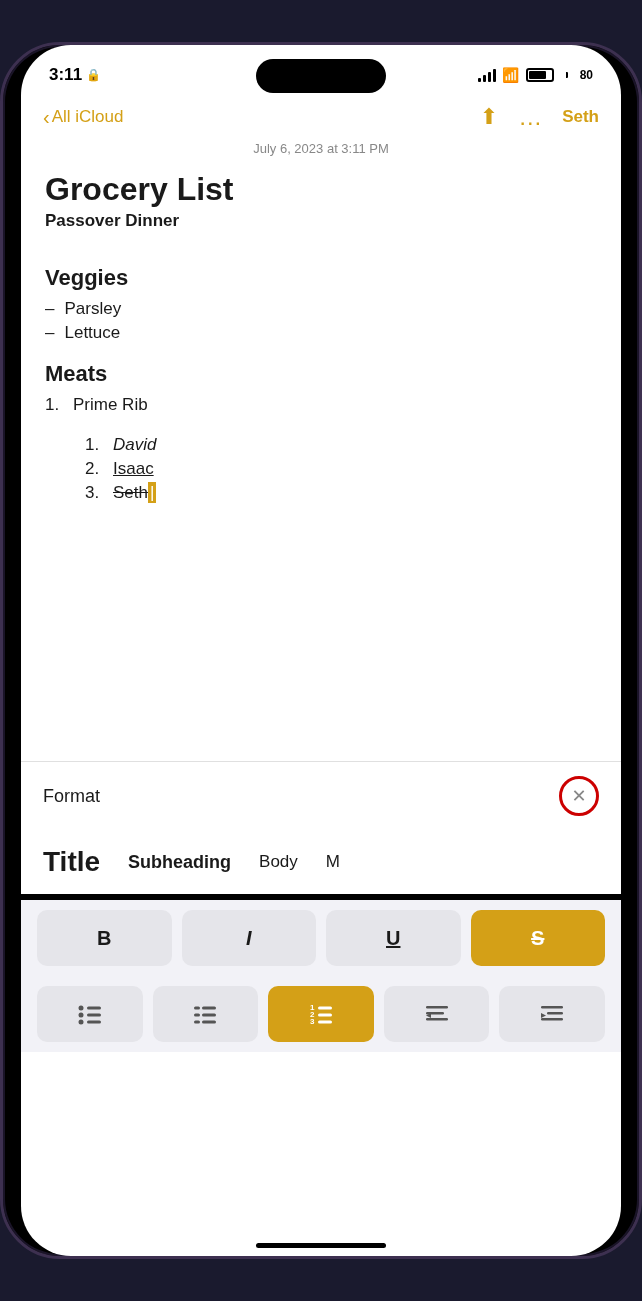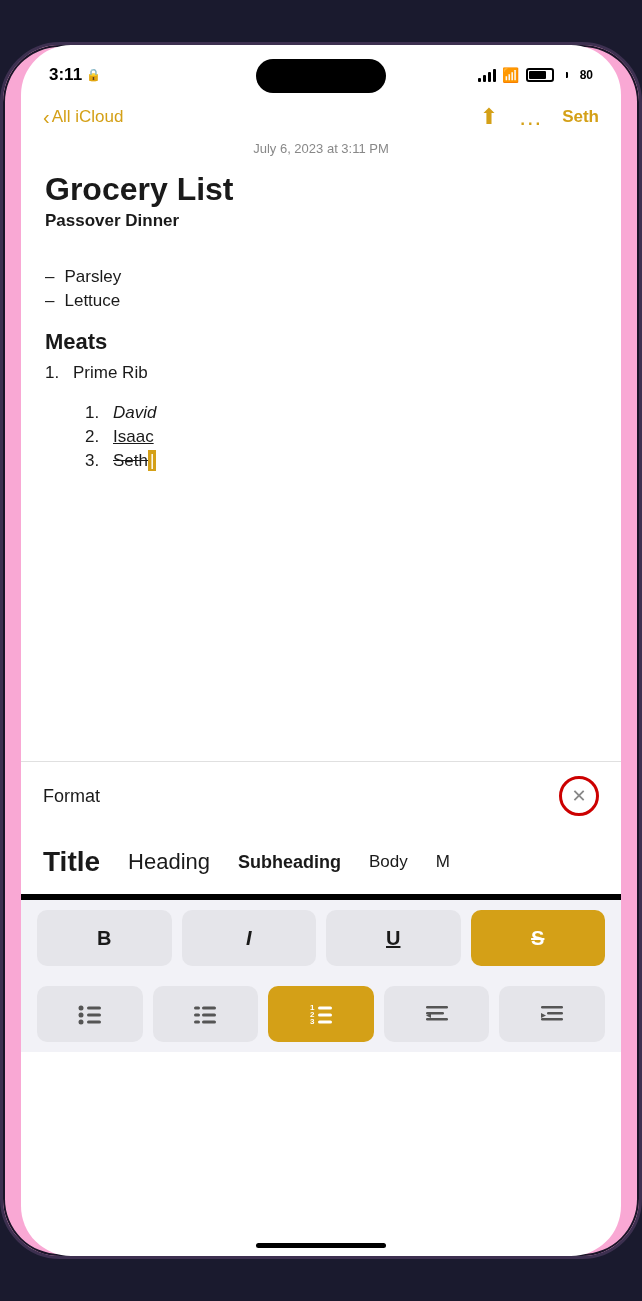--- a/index.html
+++ b/index.html
@@ -9,21 +9,21 @@
       display: flex;
       justify-content: center;
       align-items: center;
       min-height: 100vh;
       font-family: -apple-system, BlinkMacSystemFont, 'SF Pro Display', 'Helvetica Neue', sans-serif;
     }
 
     .phone-frame {
       width: 642px;
       height: 1217px;
-      background: #f9a8d4;
+      background: #000000;
       border-radius: 60px;
       position: relative;
       overflow: hidden;
       border: 3px solid #3d3050;
       box-shadow: inset 0 0 0 2px #1a1428;
     }
 
     .phone-screen {
       position: absolute;
       top: 0;
@@ -485,20 +485,21 @@
     <div class="note-area" style="flex: 1 1 0%; overflow: auto;">
       <div class="note-content">
 
         <div class="note-date">July 6, 2023 at 3:11 PM</div>
 
         <div class="note-title">Grocery List</div>
         <div class="note-subtitle">Passover Dinner</div>
 
         <div style="height:14px;"></div>
 
+        <div class="section-heading">Veggies</div>
         <ul class="bullet-list">
           <li class="bullet-item">
             <span class="bullet-dash">–</span>
             <span>Parsley</span>
           </li>
           <li class="bullet-item">
             <span class="bullet-dash">–</span>
             <span>Lettuce</span>
           </li>
         </ul>
@@ -538,21 +539,20 @@
 
       <div class="format-header">
         <span class="format-label">Format</span>
         <div class="close-button-wrapper">
           <span class="close-x">✕</span>
         </div>
       </div>
 
       <div class="style-row">
         <span class="style-item style-title">Title</span>
-        <span class="style-item style-heading">Heading</span>
         <span class="style-item style-subheading">Subheading</span>
         <span class="style-item style-body">Body</span>
         <span class="style-item" style="font-size:17px;">M</span>
       </div>
 
       <div class="formatting-row">
         <button class="fmt-btn">
           <span style="font-weight:900;">B</span>
         </button>
         <button class="fmt-btn">

